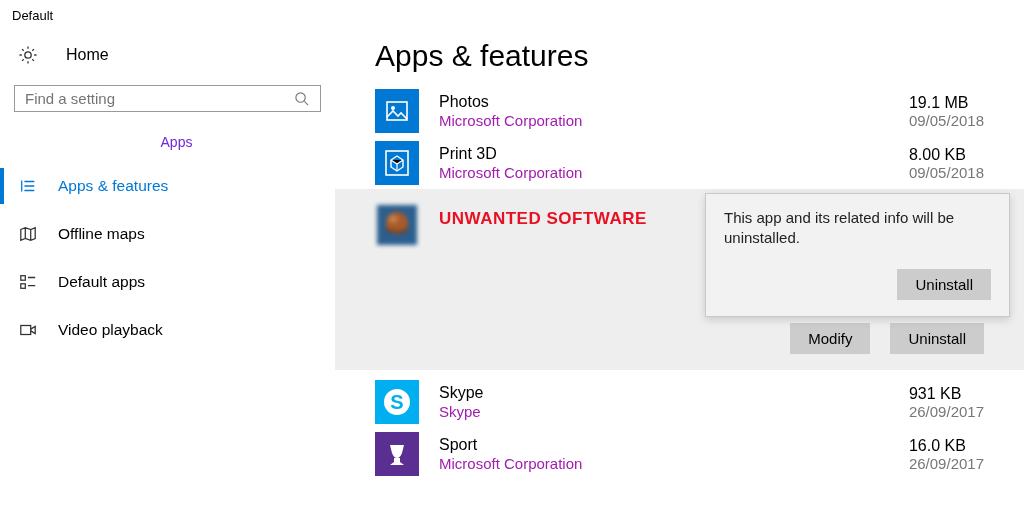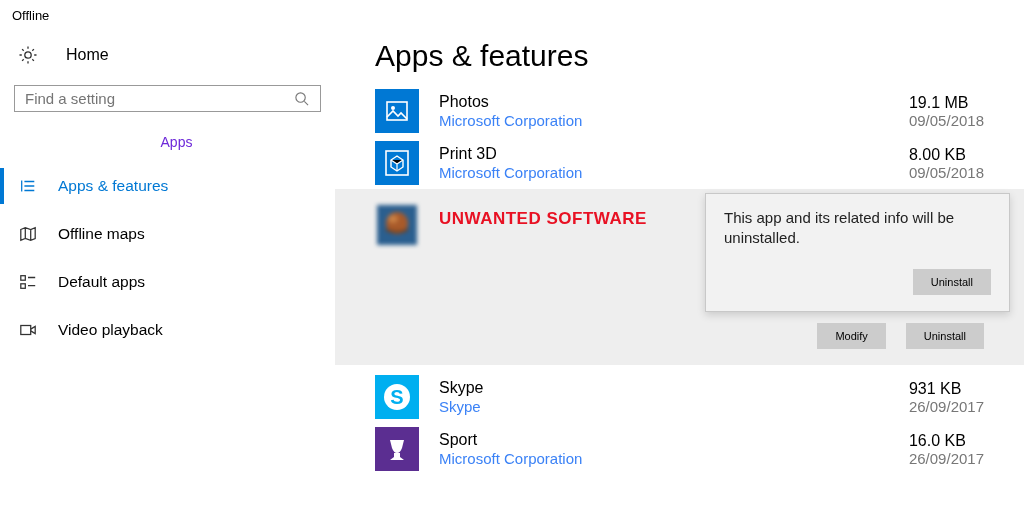--- a/index.html
+++ b/index.html
@@ -28,41 +28,41 @@
   .nav-item.active::before { content: ""; position: absolute; left: 0; top: 6px; bottom: 6px; width: 4px; background: #0078d4; }
 
   
   .main { flex: 1; padding: 8px 20px 0 40px; position: relative; }
   .page-title { font-size: 30px; font-weight: 400; margin-bottom: 12px; }
 
   .app-row { display: flex; align-items: center; padding: 4px 0; }
   .app-icon { width: 44px; height: 44px; margin-right: 20px; display: flex; align-items: center; justify-content: center; flex-shrink: 0; }
   .app-text { flex: 1; min-width: 0; }
   .app-name { font-size: 16px; line-height: 1.25; }
-  .app-pub  { font-size: 15px; color: #3b82f6; line-height: 1.25; }
+  .app-pub  { font-size: 15px; color: #a21caf; line-height: 1.25; }
   .app-meta { text-align: left; padding-right: 20px; }
   .app-meta .size { font-size: 16px; }
   .app-meta .date { font-size: 15px; color: #777; }
 
   .selected { background: #eee; margin: 0 -20px 0 -40px; padding: 10px 20px 16px 40px; }
   .selected .app-row { align-items: flex-start; }
   .selected .unwanted { color: #e81123; font-weight: 700; letter-spacing: .5px; font-size: 17px; padding-top: 6px; }
   .action-row { display: flex; justify-content: flex-end; gap: 20px; margin-top: 72px; padding-right: 20px; }
-  .win-btn { background: #ccc; border: 0; font-size: 11px; padding: 7px 18px; cursor: pointer; }
+  .win-btn { background: #ccc; border: 0; font-size: 15px; padding: 7px 18px; cursor: pointer; }
 
   
   .flyout { position: absolute; right: 14px; top: 148px; width: 305px; background: #f2f2f2; border: 1px solid #c8c8c8; box-shadow: 0 3px 8px rgba(0,0,0,.15); padding: 14px 18px 16px; margin-top: 14px; }
   .flyout .msg { font-size: 15px; color: #222; line-height: 1.35; }
   .flyout .btn-row { display: flex; justify-content: flex-end; margin-top: 20px; }
   .blur-icon { filter: blur(2px); border-radius: 3px; }
 </style>
 </head>
 <body>
 
-<div class="titlebar">Offline</div>
+<div class="titlebar">Default</div>
 
 <div class="content">
 
   <div class="sidebar">
 
     <div class="home-row">
       <span class="icon">
         <svg viewBox="0 0 20 20" width="20" height="20" fill="none" stroke="#333" stroke-width="1.3">
           <circle cx="10" cy="10" r="3.2"></circle>
           <path d="M10 1.5v2.3M10 16.2v2.3M18.5 10h-2.3M3.8 10H1.5M15.9 4.1l-1.6 1.6M5.7 14.3l-1.6 1.6M15.9 15.9l-1.6-1.6M5.7 5.7 4.1 4.1"></path>

